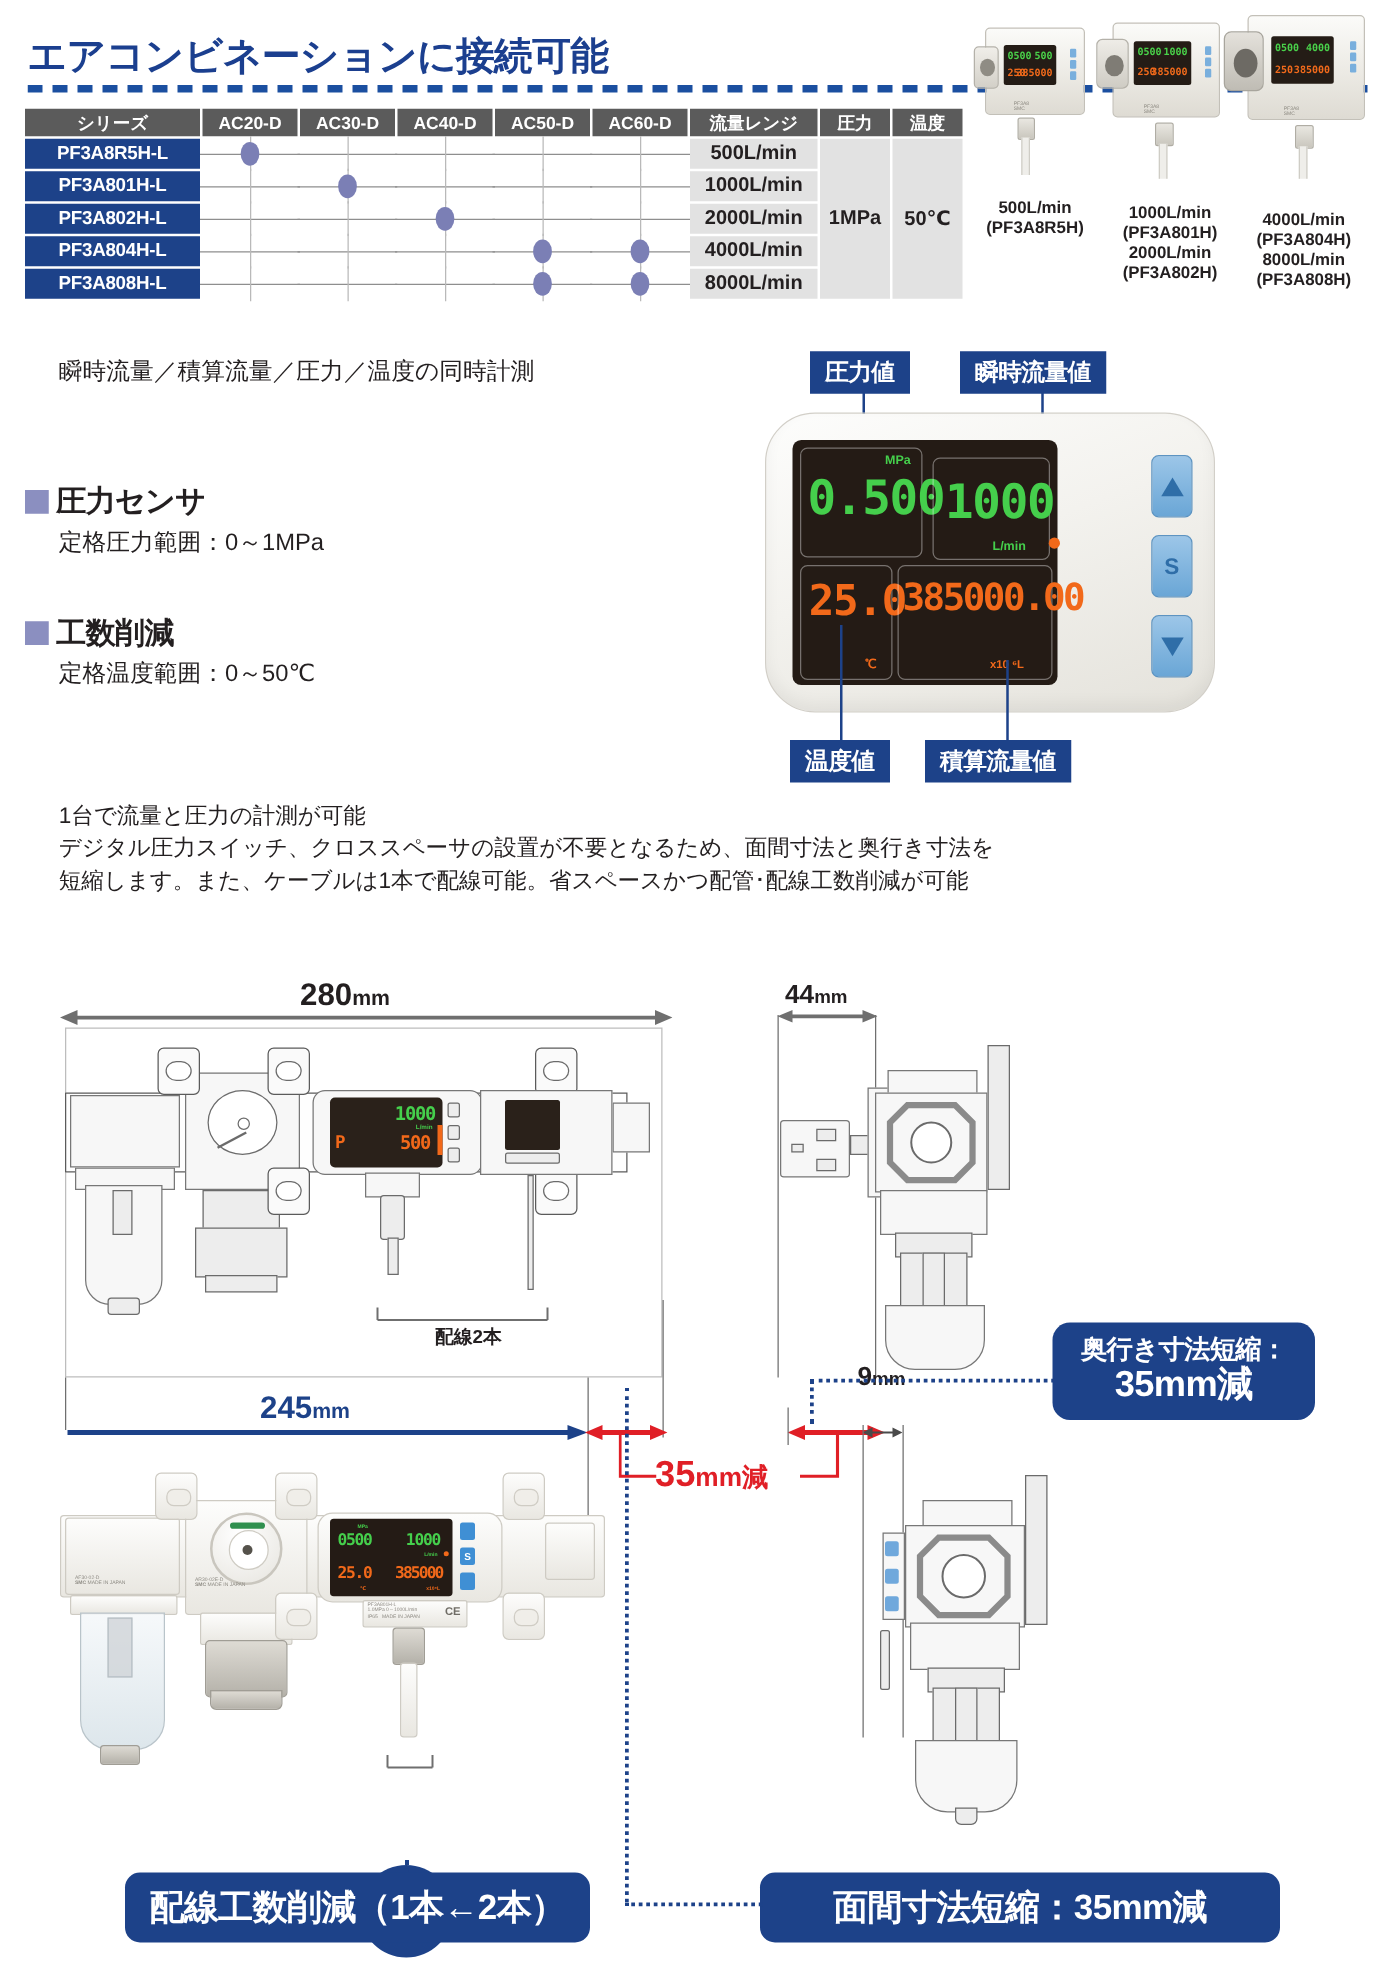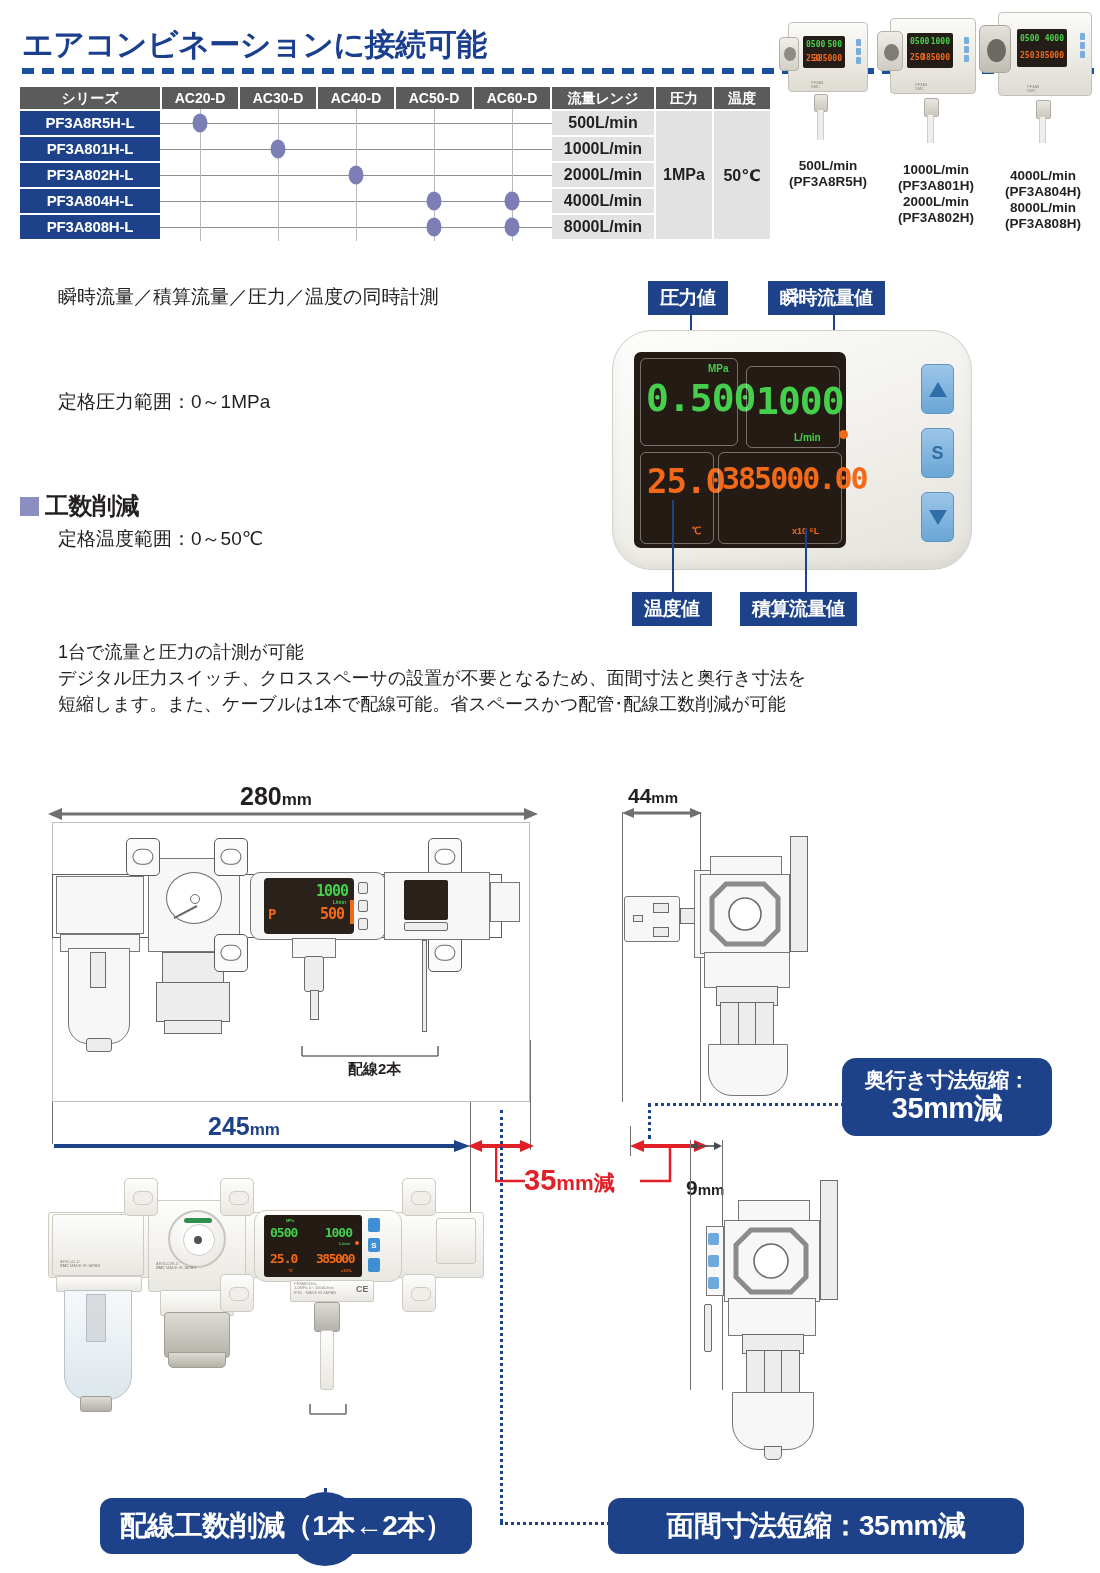--- a/index.html
+++ b/index.html
@@ -76,21 +76,21 @@
   .sensor-conn{position:absolute;background:linear-gradient(180deg,#e9e7e1,#c9c6bd);border:1px solid #b0ada4;border-radius:2px;}
   .sensor-label{position:absolute;font-size:4px;color:#8d8a82;line-height:1;text-align:left;}
 
   
   .feat{position:absolute;}
   .feat .sq{
     display:inline-block;width:19px;height:19px;background:#8b8fc0;
     vertical-align:-2px;margin-right:6px;
   }
   .feat-h{font-size:24px;font-weight:bold;color:#231f20;letter-spacing:-0.5px;white-space:nowrap;}
-  .feat-b{font-size:19px;color:#231f20;margin-left:38px;margin-top:4px;white-space:nowrap;}
+  .feat-b{font-size:19px;color:#231f20;margin-left:27px;margin-top:4px;white-space:nowrap;}
 
   
   #display-unit{left:612px;top:330px;width:360px;height:240px;}
   .du-shell{
     position:absolute;inset:0;
     background:linear-gradient(160deg,#fdfdfc 0%,#f3f2ee 45%,#e4e2db 100%);
     border:1px solid #d2cfc8;border-radius:40px;
     box-shadow:inset 0 -6px 12px rgba(0,0,0,.05);
   }
   .du-screen{
@@ -404,20 +404,21 @@
     <div class="prod-cap">8000L/min</div>
     <div class="prod-cap">(PF3A808H)</div>
   </div>
 </div>
 
 <div class="feat" style="left:20px;top:280px;">
   <div class="feat-b">瞬時流量／積算流量／圧力／温度の同時計測</div>
 </div>
 
 <div class="feat" style="left:20px;top:385px;">
+  <div class="feat-h"><span class="sq"></span><span>圧力センサ</span></div>
   <div class="feat-b">定格圧力範囲：0～1MPa</div>
 </div>
 
 <div class="feat" style="left:20px;top:490px;">
   <div class="feat-h"><span class="sq"></span><span>工数削減</span></div>
   <div class="feat-b">定格温度範囲：0～50℃</div>
 </div>
 
 <div class="feat" style="left:20px;top:635px;">
   <div class="feat-b" style="font-size:18px;line-height:1.45;">1台で流量と圧力の計測が可能</div>
@@ -594,21 +595,21 @@
 <svg class="abs" style="left:630px;top:1145px;" width="42" height="42">
   <path d="M40,1 L40,36 L10,36" stroke="#e01f26" stroke-width="2.5" fill="none"></path>
 </svg>
 
 <svg class="abs" style="left:630px;top:1139px;" width="78" height="14">
   <line x1="10" y1="7" x2="68" y2="7" stroke="#e01f26" stroke-width="4"></line>
   <polygon points="0,7 14,1 14,13" fill="#e01f26"></polygon>
   <polygon points="78,7 64,1 64,13" fill="#e01f26"></polygon>
 </svg>
 
-<div class="abs dim-label dim-9" style="left:686px;top:1176px;"><span>9</span><small>mm</small></div>
+<div class="abs dim-label dim-9" style="left:686px;top:1090px;"><span>9</span><small>mm</small></div>
 <svg class="abs" style="left:690px;top:1140px;" width="32" height="12">
   <line x1="5" y1="6" x2="27" y2="6" stroke="#4a4a4a" stroke-width="1.6"></line>
   <polygon points="0,6 8,2 8,10" fill="#4a4a4a"></polygon>
   <polygon points="32,6 24,2 24,10" fill="#4a4a4a"></polygon>
 </svg>
 <div class="abs ext-line" style="left:690px;top:1140px;height:250px;"></div>
 <div class="abs ext-line" style="left:722px;top:1140px;height:250px;"></div>
 <div class="abs ext-line" style="left:630px;top:1126px;height:30px;"></div>
 
 <div class="abs badge-pill" style="left:842px;top:1058px;width:210px;height:78px;border-radius:14px;flex-direction:column;">

